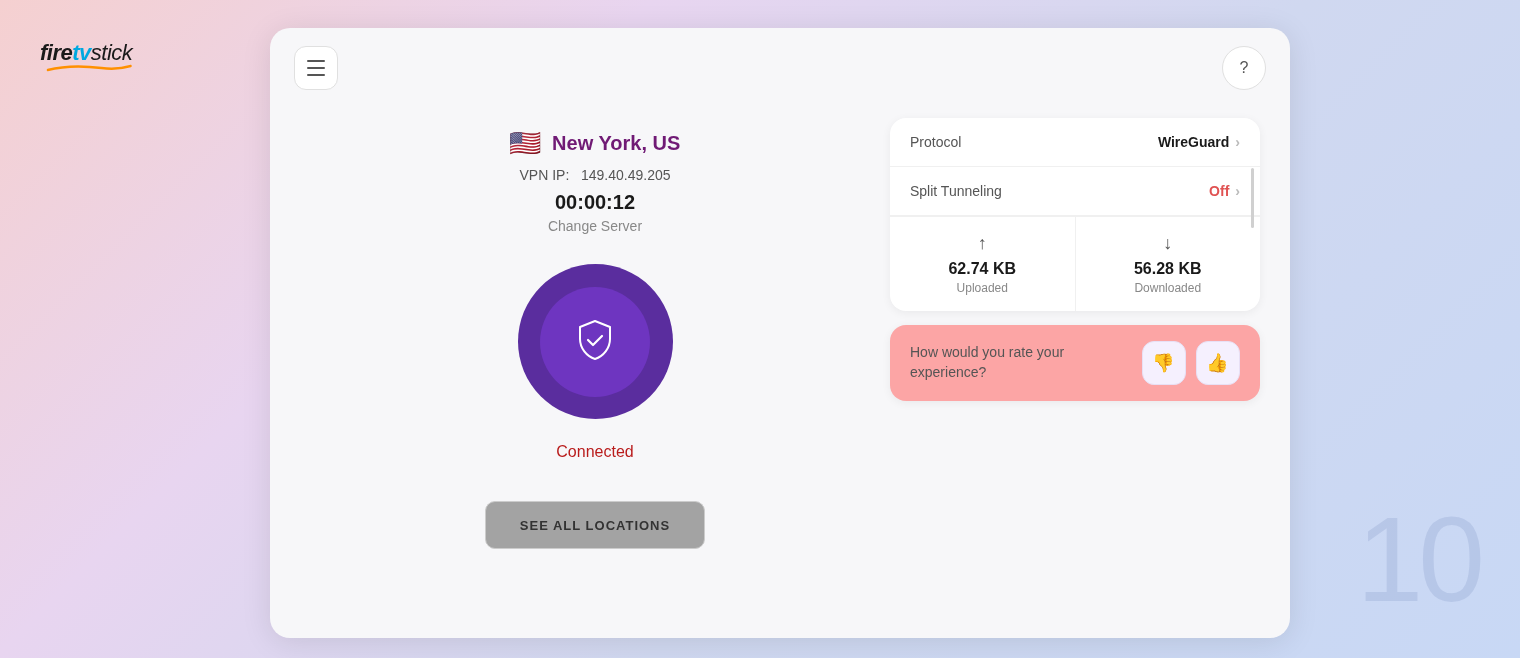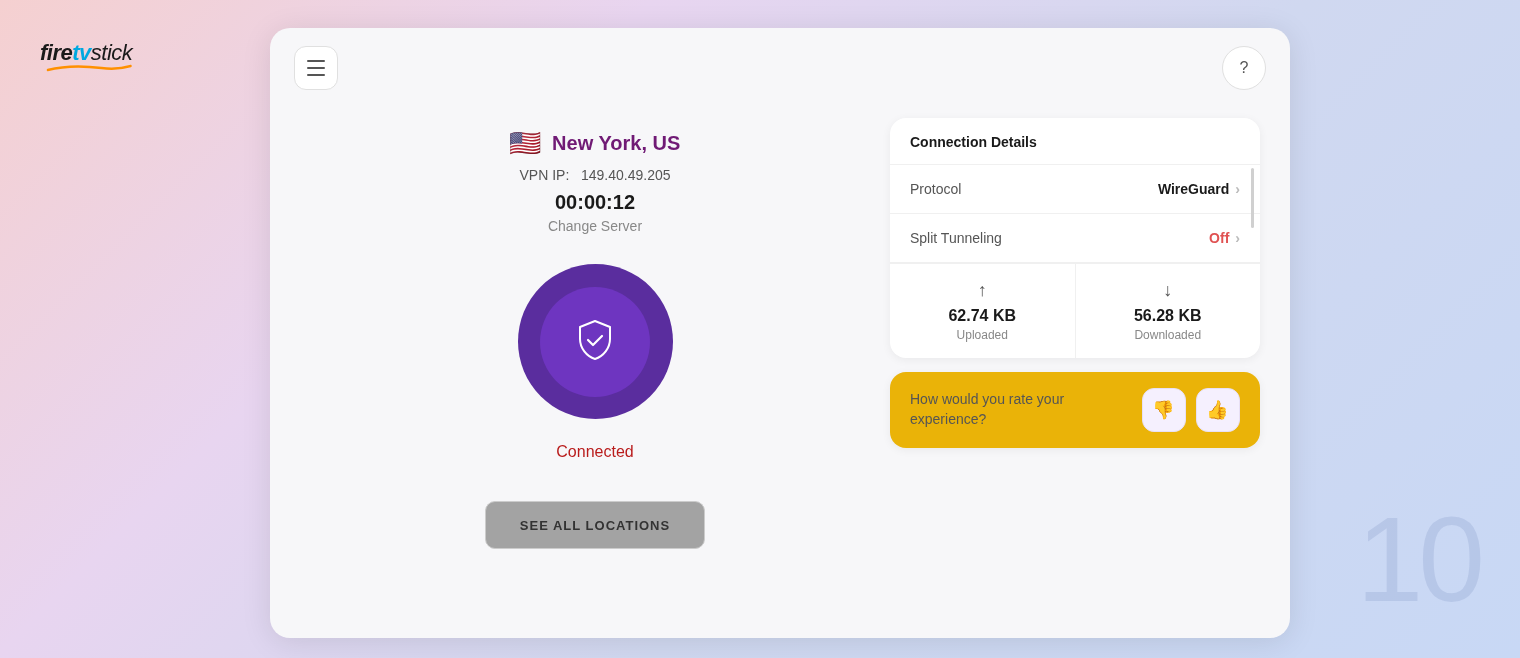--- a/index.html
+++ b/index.html
@@ -315,21 +315,21 @@
       margin-bottom: 3px;
     }
 
     .stat-label {
       font-size: 12px;
       color: #888;
     }
 
     
     .rating-card {
-      background: #eab308;
+      background: #fca5a5;
       border-radius: 16px;
       padding: 16px 20px;
       display: flex;
       align-items: center;
       justify-content: space-between;
       box-shadow: 0 2px 10px rgba(0,0,0,0.06);
     }
 
     .rating-text {
       font-size: 14px;
@@ -427,21 +427,20 @@
       <div class="connected-text">Connected</div>
 
       <button class="see-all-btn">SEE ALL LOCATIONS</button>
 
     </div>
 
     <div class="right-panel">
 
       <div class="connection-details-card">
 
-        <div class="card-header">Connection Details</div>
 
         <div class="scroll-indicator"></div>
 
         <div class="detail-row">
           <span class="detail-label">Protocol</span>
           <div class="detail-value">
             <span>WireGuard</span>
             <span class="chevron">›</span>
           </div>
         </div>

